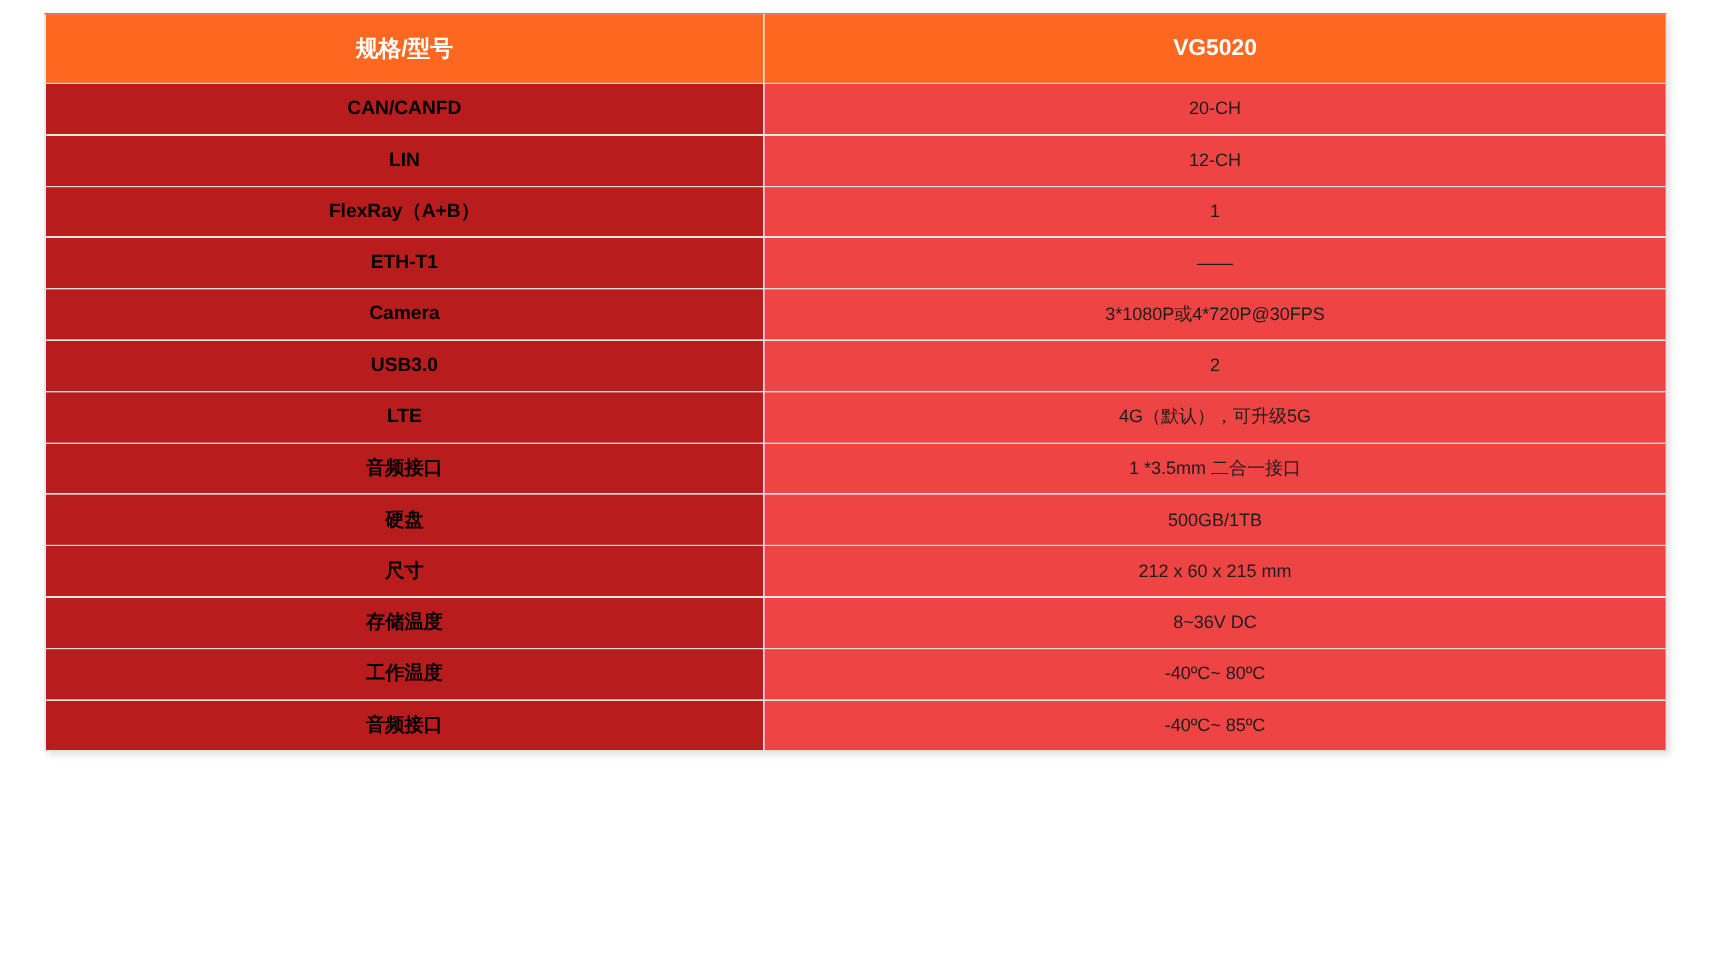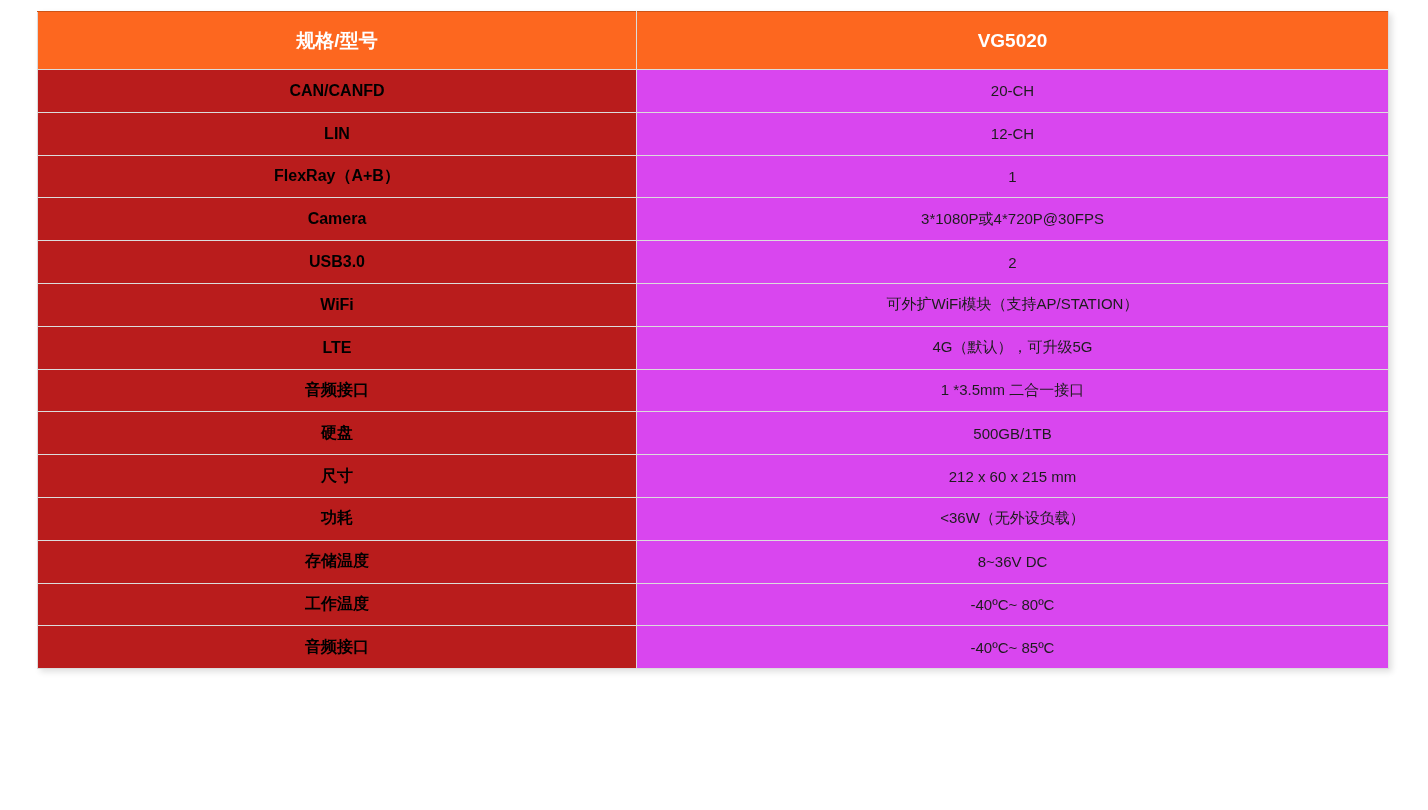--- a/index.html
+++ b/index.html
@@ -40,21 +40,21 @@
   .spec-table tbody td {
     height: 41.8px;
   }
   .name-cell {
     background: #b91c1c;
     font-weight: bold;
     font-size: 16px;
     color: #000000;
   }
   .value-cell {
-    background: #d946ef;
+    background: #ef4444;
     font-size: 15px;
     color: #1d1d1d;
     font-weight: normal;
   }
 </style>
 </head>
 <body>
 
 <table class="spec-table">
   <colgroup>
@@ -74,52 +74,48 @@
       </tr>
       <tr>
         <td class="name-cell">LIN</td>
         <td class="value-cell">12-CH</td>
       </tr>
       <tr>
         <td class="name-cell">FlexRay（A+B）</td>
         <td class="value-cell">1</td>
       </tr>
       <tr>
+        <td class="name-cell">ETH-T1</td>
+        <td class="value-cell">——</td>
+      </tr>
+      <tr>
         <td class="name-cell">Camera</td>
         <td class="value-cell">3*1080P或4*720P@30FPS</td>
       </tr>
       <tr>
         <td class="name-cell">USB3.0</td>
         <td class="value-cell">2</td>
-      </tr>
-      <tr>
-        <td class="name-cell">WiFi</td>
-        <td class="value-cell">可外扩WiFi模块（支持AP/STATION）</td>
       </tr>
       <tr>
         <td class="name-cell">LTE</td>
         <td class="value-cell">4G（默认），可升级5G</td>
       </tr>
       <tr>
         <td class="name-cell">音频接口</td>
         <td class="value-cell">1 *3.5mm 二合一接口</td>
       </tr>
       <tr>
         <td class="name-cell">硬盘</td>
         <td class="value-cell">500GB/1TB</td>
       </tr>
       <tr>
         <td class="name-cell">尺寸</td>
         <td class="value-cell">212 x 60 x 215 mm</td>
       </tr>
       <tr>
-        <td class="name-cell">功耗</td>
-        <td class="value-cell">&lt;36W（无外设负载）</td>
-      </tr>
-      <tr>
         <td class="name-cell">存储温度</td>
         <td class="value-cell">8~36V DC</td>
       </tr>
       <tr>
         <td class="name-cell">工作温度</td>
         <td class="value-cell">-40ºC~ 80ºC</td>
       </tr>
       <tr>
         <td class="name-cell">音频接口</td>
         <td class="value-cell">-40ºC~ 85ºC</td>

